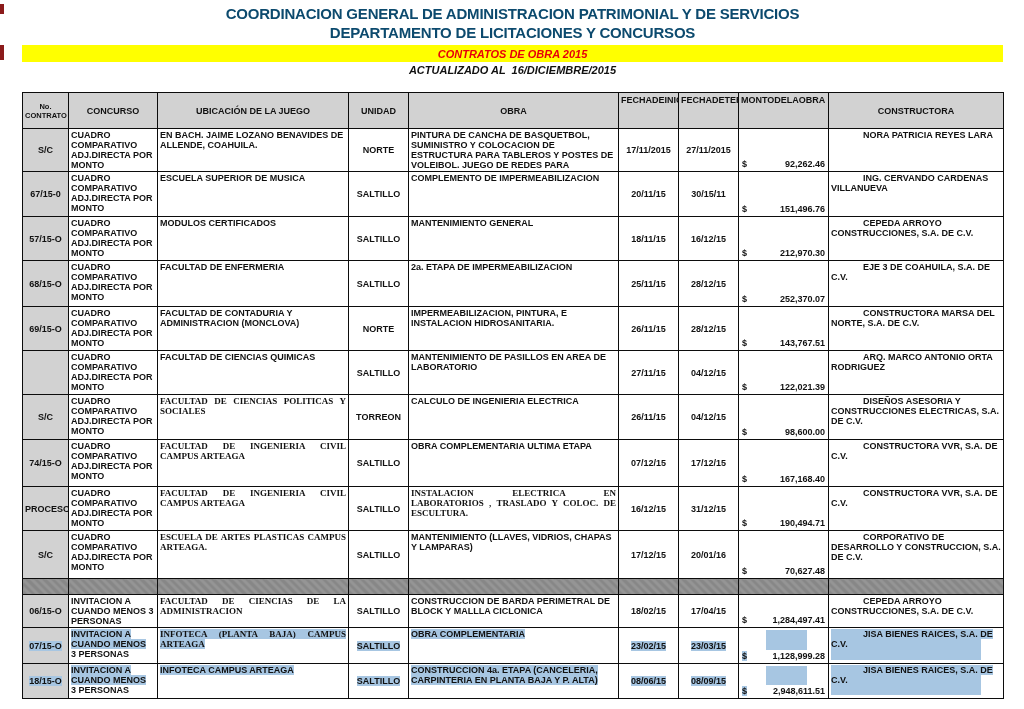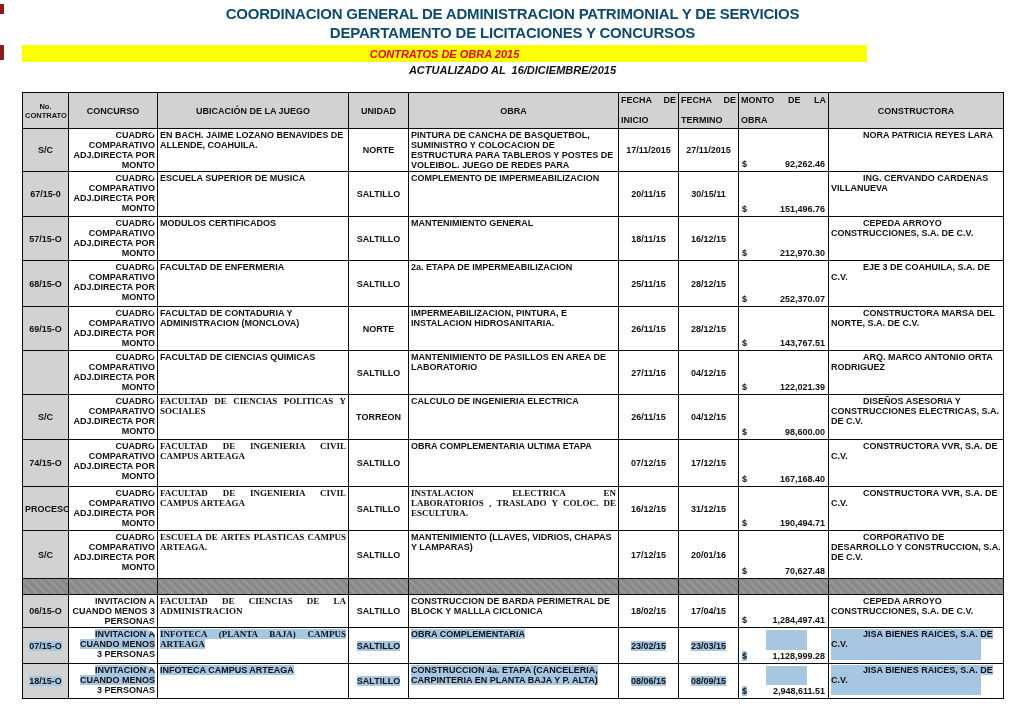--- a/index.html
+++ b/index.html
@@ -2,40 +2,40 @@
 <html><head>
 <meta charset="utf-8">
 <style>
   * { box-sizing: border-box; margin: 0; padding: 0; }
   html,body { width:1024px; height:709px; background:#ffffff; overflow:hidden;
     font-family:"Liberation Sans", sans-serif; }
   .title { position:absolute; left:22px; width:981px; text-align:center;
     font-weight:bold; font-size:15px; letter-spacing:-0.2px; color:#0c4a6e; }
   #title1 { top:5px; }
   #title2 { top:24px; }
-  .banner { position:absolute; left:22px; top:45px; width:845px; height:17px;
+  .banner { position:absolute; left:22px; top:45px; width:981px; height:17px;
     background:#ffff00; display:flex; align-items:center; justify-content:center; }
   .banner span { color:#e8000a; font-weight:bold; font-style:italic; font-size:11px; }
   .updated { position:absolute; left:22px; top:64px; width:981px; text-align:center;
     font-weight:bold; font-style:italic; font-size:11px; color:#101010; white-space:pre; }
   .edge-mark { position:absolute; left:0; width:4px; background:#8b1b1b; }
   #edge1 { top:4px; height:10px; }
   #edge2 { top:45px; height:15px; }
 
   table { position:absolute; left:22px; top:92px; width:981px;
     border-collapse:collapse; table-layout:fixed; }
   td, th { border:1.6px solid #0c0c0c; font-size:9px; font-weight:bold;
     color:#111; padding:1px 2px; overflow:hidden; line-height:10px; }
   th { background:#d2d2d2; text-align:center; vertical-align:middle; white-space:pre-line; }
   th.small { font-size:7.5px; line-height:9px; }
   th.split { text-align:left; vertical-align:top; padding:2px 2px; }
-  th.split > div { display:flex; flex-direction:column; justify-content:space-between; height:30px; }
+  th.split > div { display:flex; flex-direction:row; height:30px; }
   th.split .l1 { display:flex; justify-content:space-between; }
   td.no { background:#d2d2d2; text-align:center; vertical-align:middle; }
-  td.concurso { text-align:right; vertical-align:top;border-radius:14px; }
+  td.concurso { text-align:left; vertical-align:top; }
   td.ub, td.obra, td.cons { text-align:left; vertical-align:top; }
   td.justify { text-align:justify;font-family:Liberation Serif, serif; }
   td.unidad { text-align:center; vertical-align:middle; }
   td.fecha { text-align:center; vertical-align:middle; }
   td.monto { vertical-align:bottom; position:relative; }
   .monto-line { display:flex; justify-content:space-between; align-items:flex-end;
     padding:0 1px 1px 1px; position:relative; }
   tr.sep td { background:repeating-linear-gradient(45deg,#878787 0 3px,#959595 3px 6px);
     padding:0; }
   .hl { background:#a7c6e2; }

